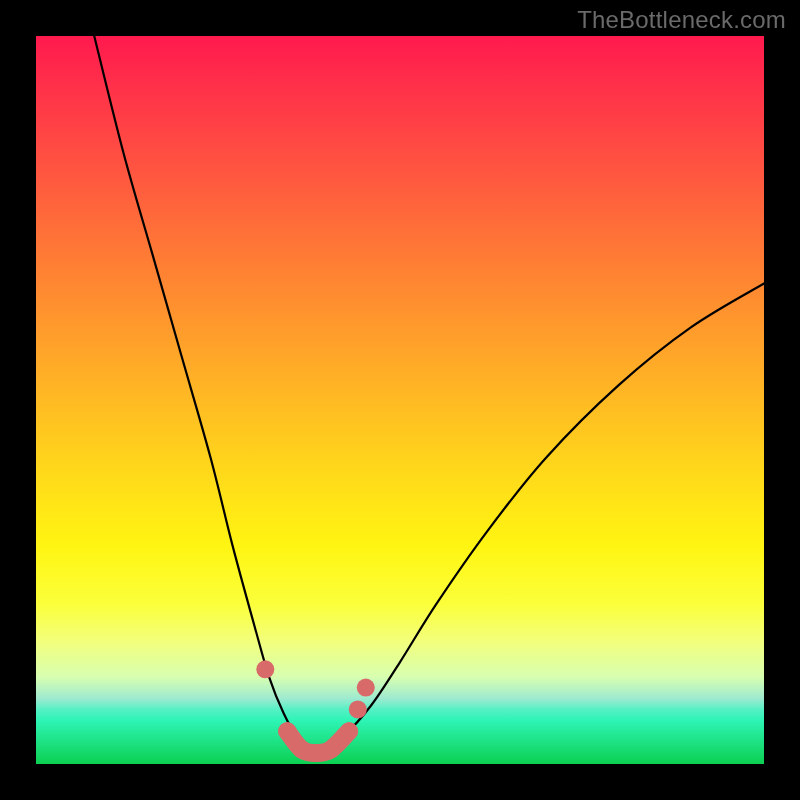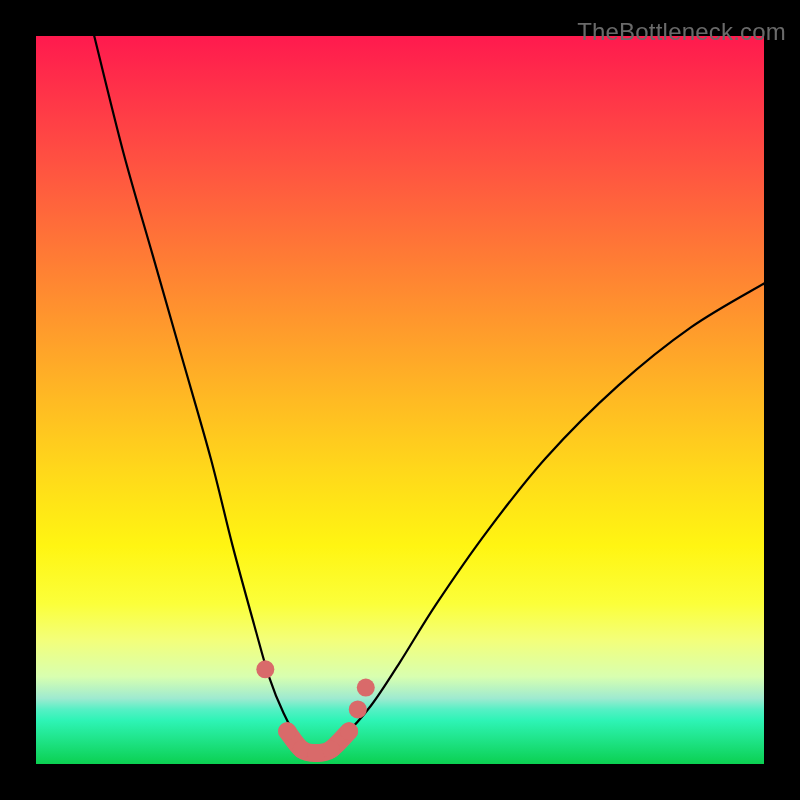--- a/index.html
+++ b/index.html
@@ -43,21 +43,21 @@
       #2ef4b6 94%,
       #25eb9c 95.5%,
       #1de283 97%,
       #14d96a 98.5%,
       #0bd051 100%
     );
     overflow: visible;
   }
   .watermark {
     position: absolute;
-    top: 18px;
+    top: 6px;
     right: 14px;
     color: #6a6a6a;
     font-size: 24px;
     font-weight: 500;
     letter-spacing: 0.2px;
     user-select: none;
   }
   svg.curve {
     position: absolute;
     left: 0;

